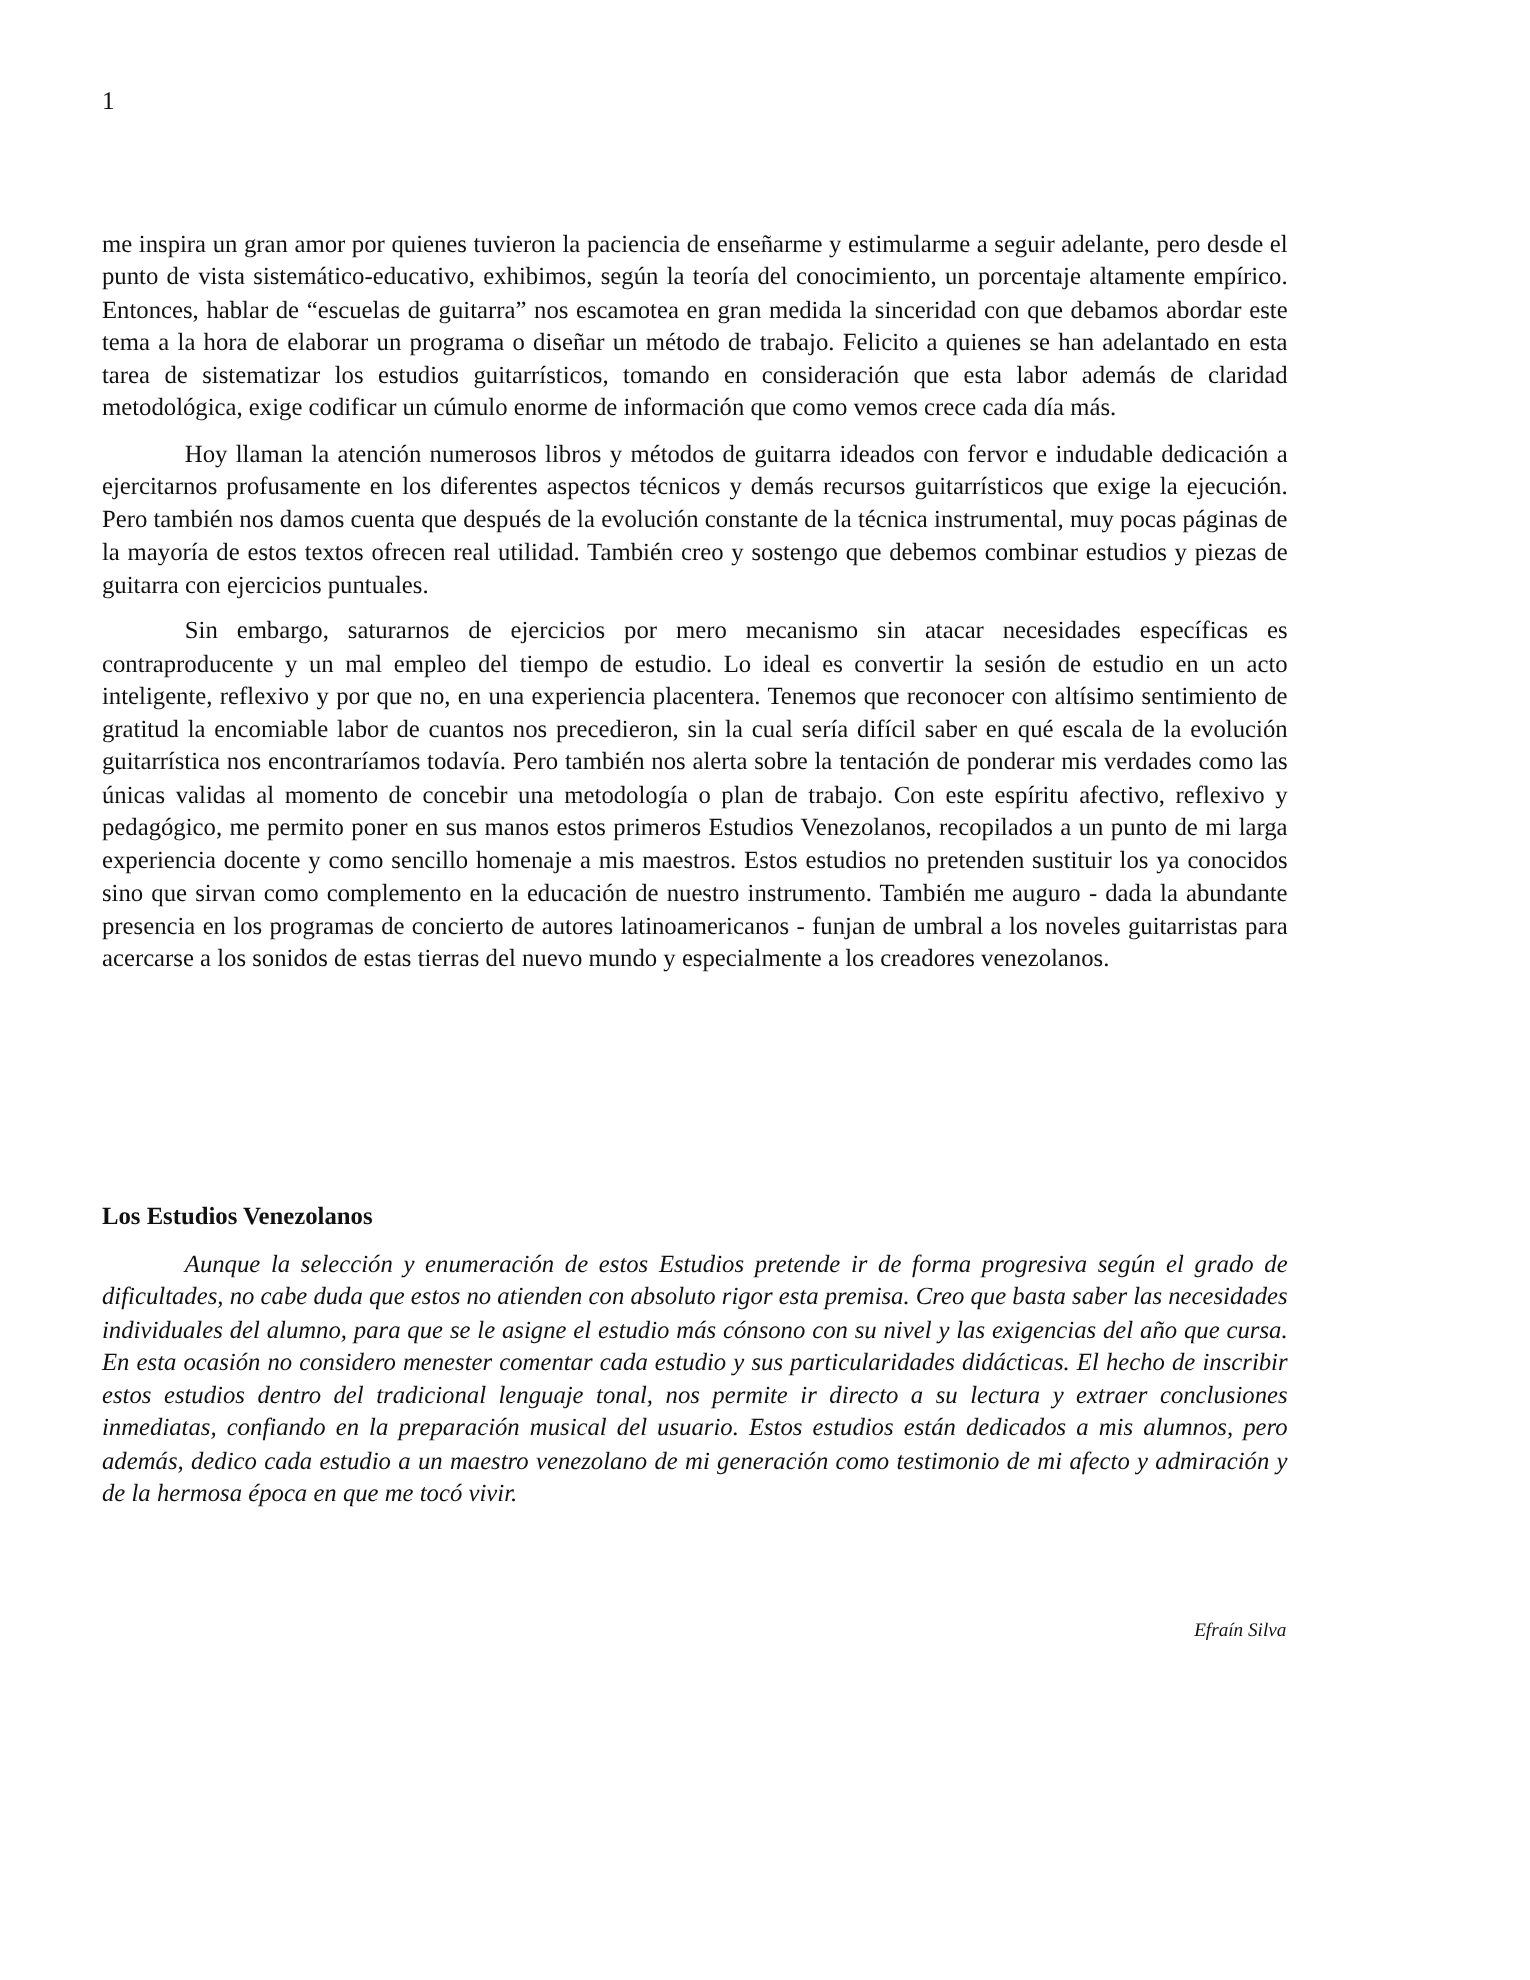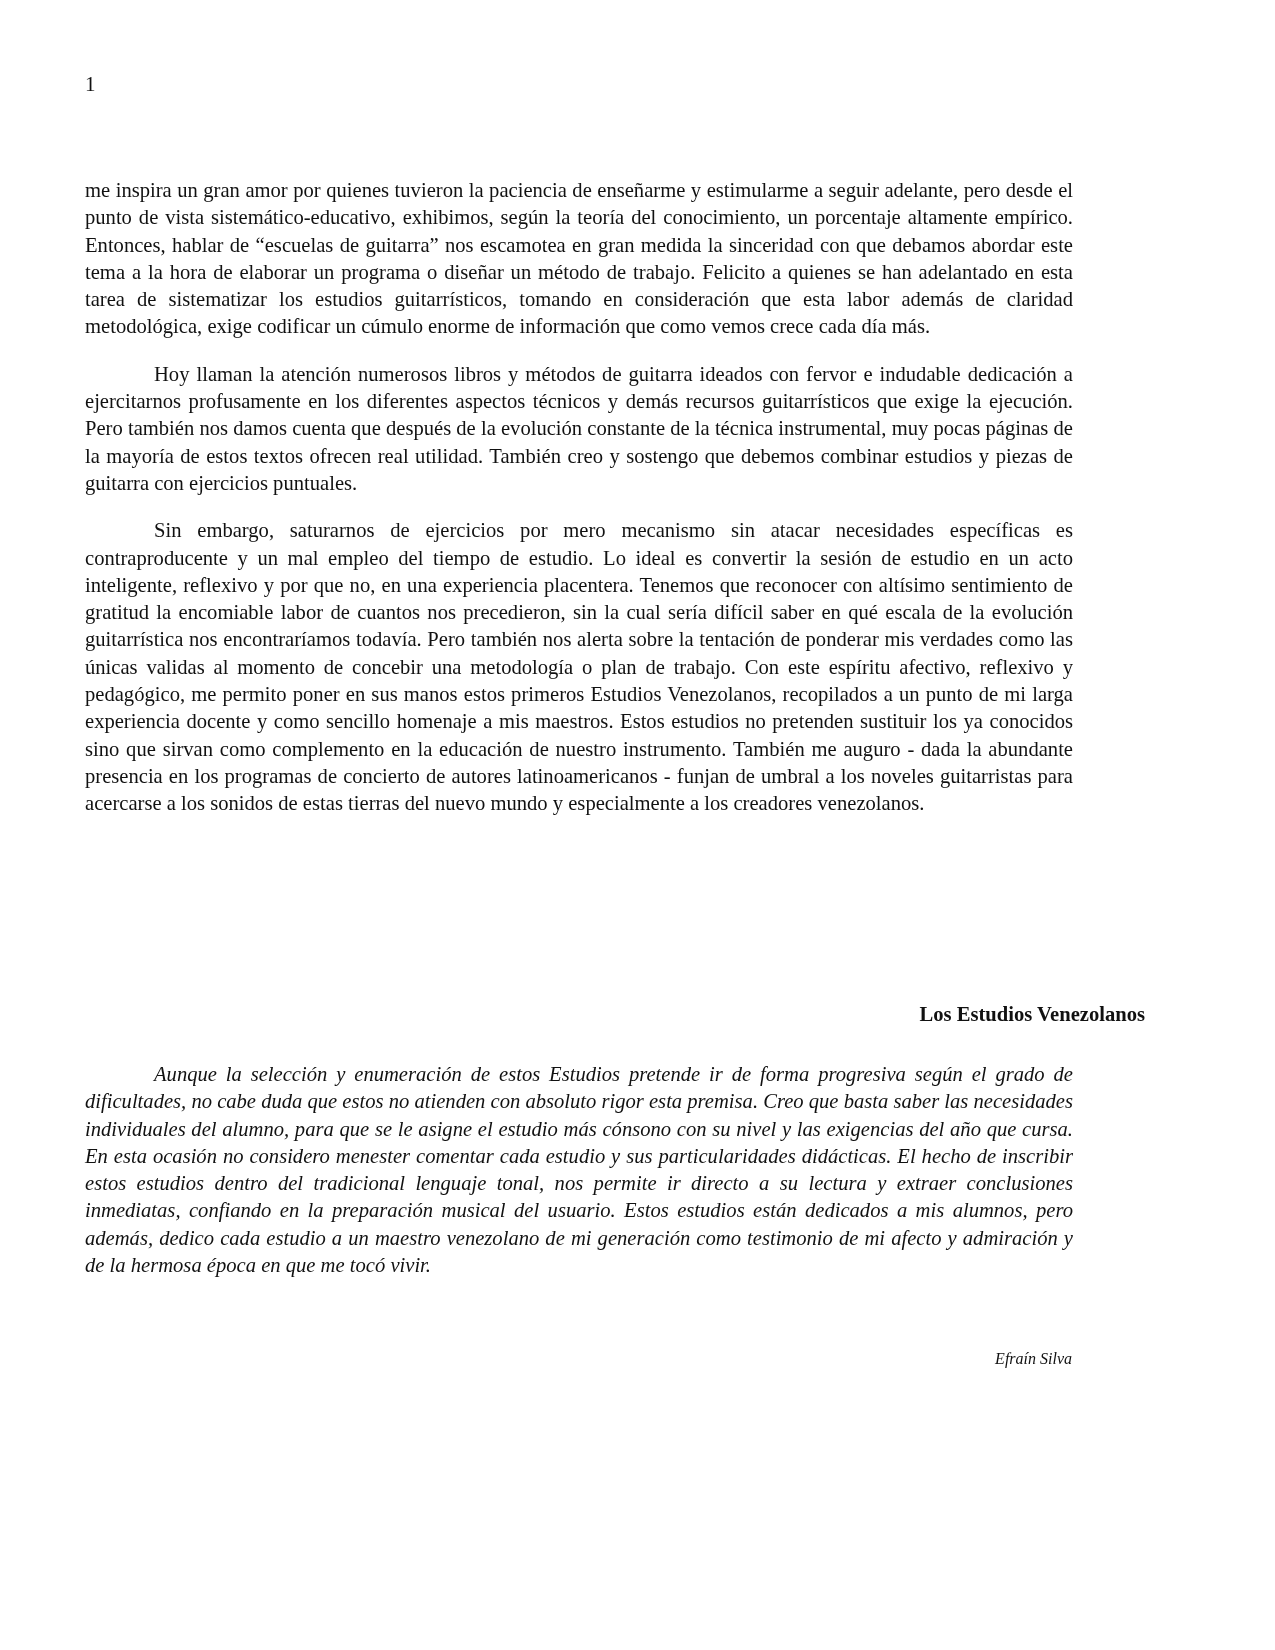--- a/index.html
+++ b/index.html
@@ -29,29 +29,28 @@
       font-size: 20.6px;
       line-height: 27.3px;
       text-align: justify;
       margin: 0;
     }
     .body-text p {
       margin: 0 0 11px 0;
     }
     .body-text p.indent {
       text-indent: 69px;
-      margin-top: 20px;
     }
-    #block-1 { top: 177px; }
+    #block-1 { top: 191px; }
     .section-heading {
       position: absolute;
       left: 85px;
       width: 1060px;
       top: 1001px;
-      text-align: right;
+      text-align: left;
       font-weight: bold;
       font-size: 20.6px;
       line-height: 27px;
       margin: 0;
     }
     #block-2 { top: 1041px; font-style: italic; }
     .signature {
       position: absolute;
       right: 203px;
       top: 1345px;

